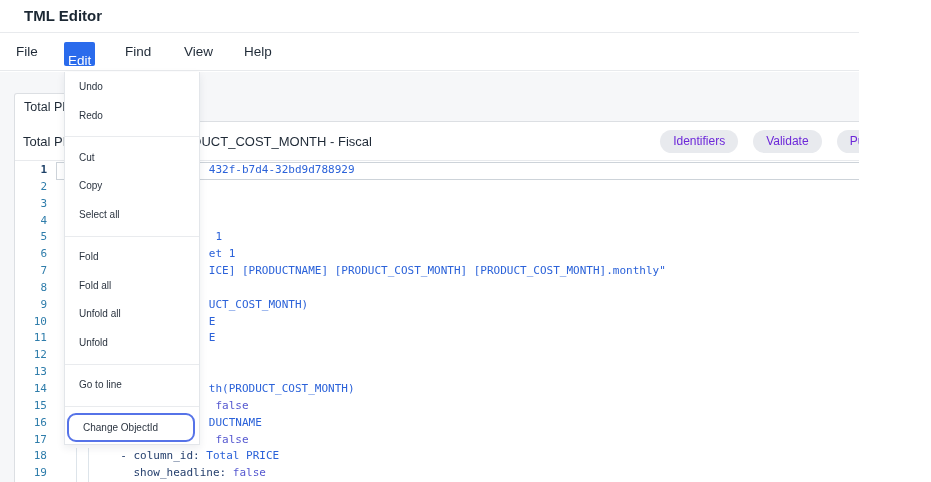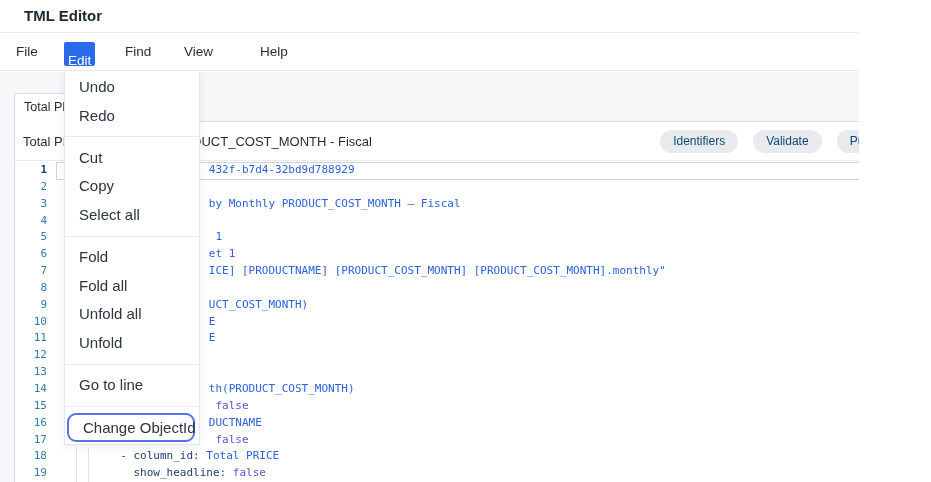--- a/index.html
+++ b/index.html
@@ -13,58 +13,58 @@
   .close-btn { position:absolute; right:14px; top:6px; width:22px; height:22px; border-radius:50%;
                background:#e8ebee; color:#2b3440; font-size:11px; line-height:22px; text-align:center; cursor:pointer; }
 
   
   .menubar { position:absolute; left:0; top:33px; width:931px; height:38px; background:#fff; border-bottom:1px solid #e8eaed; }
   .mb-item { position:absolute; top:0; height:38px; line-height:38px; font-size:13.5px; color:#1f2a37; cursor:default; }
   .mb-item:nth-child(1){ left:16px; }
   .mb-item:nth-child(2){ left:64px; }
   .mb-item:nth-child(3){ left:125px; }
   .mb-item:nth-child(4){ left:184px; }
-  .mb-item:nth-child(5){ left:260px; }
+  .mb-item:nth-child(5){ left:244px; }
   .mb-item.active { top:9px; height:24px; line-height:24px; background:#2a6bec; color:#fff; padding:7px 4px; border-radius:2px; }
 
   
   .content { position:absolute; left:0; top:72px; width:931px; height:410px; background:#f6f7f9; }
 
   
   .tab { position:absolute; left:14px; top:93px; width:170px; height:29px; background:#fff; z-index:2;
          border:1px solid #dcdfe3; border-bottom:none; border-radius:3px 3px 0 0; overflow:hidden; }
   .tab-label { display:block; padding:0 9px; line-height:27px; font-size:12.5px; color:#1f2a37; white-space:nowrap; }
 
   
   .card { position:absolute; left:14px; top:121px; width:901px; height:361px; background:#fff;
           border:1px solid #dcdfe3; border-bottom:none; z-index:1; }
   .card-header { position:absolute; left:0; top:0; width:899px; height:39px; border-bottom:1px solid #e8eaed; }
   .doc-title { position:absolute; left:8px; top:0; height:39px; line-height:39px; font-size:13px; color:#1f2a37; white-space:nowrap; }
   .pill-group { position:absolute; right:12px; top:8px; display:flex; gap:15px; }
   .pill { height:23px; line-height:23px; padding:0 13px; background:#e8eaee; border-radius:12px;
-          font-size:12px; color:#0c4a6e; cursor:pointer; white-space:nowrap; }
+          font-size:12px; color:#6d28d9; cursor:pointer; white-space:nowrap; }
 
   
   .code-area { position:absolute; left:0; top:40px; width:899px; height:321px; overflow:hidden;
                font-family:"DejaVu Sans Mono", monospace; font-size:11px; }
   .code-row { display:flex; height:16.85px; line-height:16.85px; white-space:pre; }
   .ln { width:41px; text-align:right; padding-right:9px; color:#2f7dab; flex:0 0 41px; }
   .code-row.active .ln { color:#1e4168; font-weight:bold; }
   .code-text { padding-left:27px; white-space:pre; }
   .seg-v { color:#2b62d9; }
   .seg-k { color:#26406e;margin-left:24px; }
   .seg-b { color:#5558d0; }
   .seg-p { color:#26406e; }
   .active-line-box { position:absolute; left:41px; width:850px; height:17.5px; border:1px solid #cdd3d9; pointer-events:none; }
   .indent-guide { position:absolute; width:1px; background:#dde4ea; pointer-events:none; }
 
   
   .dropdown { position:absolute; left:64px; top:72px; width:136px; height:373px; background:#fff; z-index:5;
               border:1px solid #e3e6ea; border-top:none; box-shadow:0 3px 8px rgba(30,40,60,.08); padding-top:1px; }
-  .menu-item { height:28.6px; line-height:28.6px; padding-left:14px; font-size:15px; color:#2b3440; cursor:pointer; white-space:nowrap; }
+  .menu-item { height:28.6px; line-height:28.6px; padding-left:14px; font-size:10px; color:#2b3440; cursor:pointer; white-space:nowrap; }
   .menu-divider { height:1px; background:#e9ebee; margin:6.3px 0; }
   .menu-item.focused { height:29px; line-height:25px; margin:1px 4px 0 2px; 
                        border:2px solid #5673e8; border-radius:9px; background:#fff; }
 </style>
 </head>
 <body>
 
 <div id="app">
 
   <div class="win-header">
@@ -93,21 +93,21 @@
       <span class="doc-title">Total PRICE by Monthly PRODUCT_COST_MONTH - Fiscal</span>
       <div class="pill-group" id="pillGroup">
           <div class="pill">Identifiers</div>
           <div class="pill">Validate</div>
           <div class="pill">Publish</div>
         </div>
     </div>
     <div class="code-area" id="codeArea">
         <div class="code-row active"><span class="ln">1</span><span class="code-text">                   <span class="seg-v">432f-b7d4-32bd9d788929</span></span></div>
         <div class="code-row"><span class="ln">2</span><span class="code-text"></span></div>
-        <div class="code-row"><span class="ln">3</span><span class="code-text">                   <span class="seg-v">by Monthly PRODUCT_COST_MONTH – Fiscal</span></span></div>
+        <div class="code-row"><span class="ln">3</span></div>
         <div class="code-row"><span class="ln">4</span><span class="code-text"></span></div>
         <div class="code-row"><span class="ln">5</span><span class="code-text">                    <span class="seg-v">1</span></span></div>
         <div class="code-row"><span class="ln">6</span><span class="code-text">                   <span class="seg-v">et 1</span></span></div>
         <div class="code-row"><span class="ln">7</span><span class="code-text">                   <span class="seg-v">ICE] [PRODUCTNAME] [PRODUCT_COST_MONTH] [PRODUCT_COST_MONTH].monthly"</span></span></div>
         <div class="code-row"><span class="ln">8</span><span class="code-text"></span></div>
         <div class="code-row"><span class="ln">9</span><span class="code-text">                   <span class="seg-v">UCT_COST_MONTH)</span></span></div>
         <div class="code-row"><span class="ln">10</span><span class="code-text">                   <span class="seg-v">E</span></span></div>
         <div class="code-row"><span class="ln">11</span><span class="code-text">                   <span class="seg-v">E</span></span></div>
         <div class="code-row"><span class="ln">12</span><span class="code-text"></span></div>
         <div class="code-row"><span class="ln">13</span><span class="code-text"></span></div>

